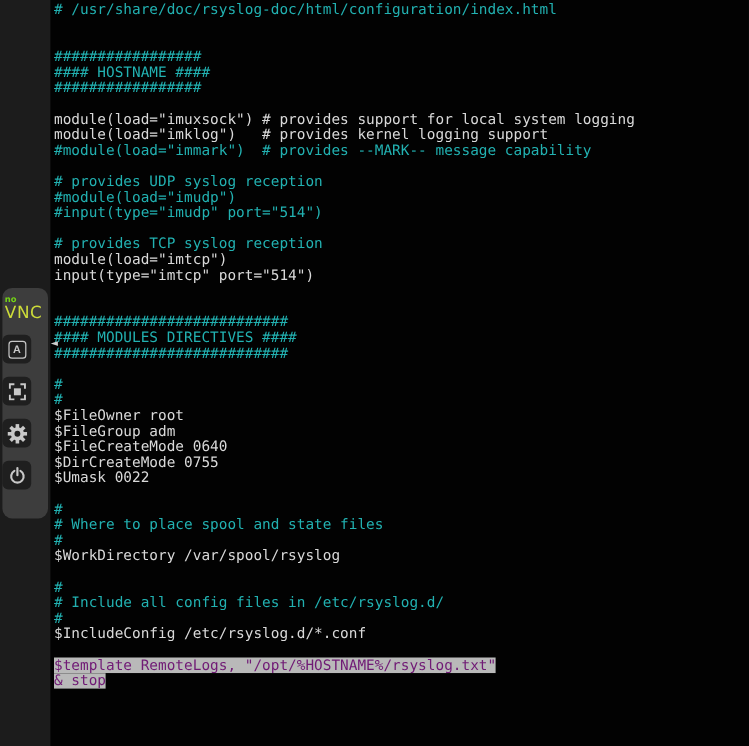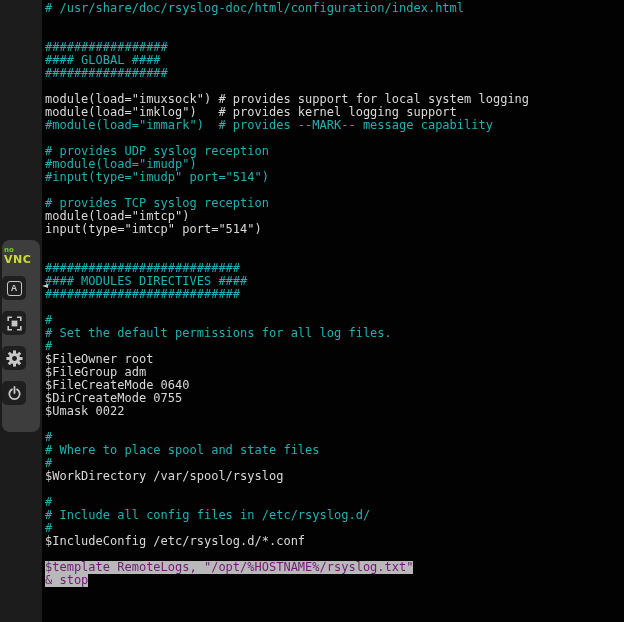--- a/index.html
+++ b/index.html
@@ -44,21 +44,21 @@
     width:38px; height:192px;
     background:#3d3d3d;
     border-radius:8px;
     display:flex; flex-direction:column; align-items:flex-start;
     padding-top:7px;
     gap:11px;
     font-family:"DejaVu Sans", sans-serif;
   }
   .logo { display:flex; flex-direction:column; align-items:flex-start; line-height:1; margin-left:2px; }
   .logo-no  { color:#73d216; font-size:7px; font-weight:bold; }
-  .logo-vnc { color:#cddc39; font-size:11px; font-weight:bold; letter-spacing:.5px; }
+  .logo-vnc { color:#cddc39; font-size:14px; font-weight:normal; letter-spacing:.5px; }
   .pbtn {
     width:24px; height:24px;
     background:#1f1f1f;
     border:none; border-radius:5px;
     display:flex; align-items:center; justify-content:center;
     padding:0; cursor:pointer;
   }
   .icon-a {
     width:15px; height:15px;
     border:1.5px solid #c8c8c8; border-radius:3px;
@@ -76,42 +76,41 @@
 </style>
 </head>
 <body>
 
 <div class="terminal">
   <div class="buffer" id="buffer">
       <div class="term-line"><span class="tok cyan"># /usr/share/doc/rsyslog-doc/html/configuration/index.html</span></div>
       <div class="term-line"><span class="tok wht"></span></div>
       <div class="term-line"><span class="tok wht"></span></div>
       <div class="term-line"><span class="tok cyan">#################</span></div>
-      <div class="term-line"><span class="tok cyan">#### GLOBAL ####</span></div>
+      <div class="term-line"><span class="tok cyan">#### HOSTNAME ####</span></div>
       <div class="term-line"><span class="tok cyan">#################</span></div>
       <div class="term-line"><span class="tok wht"></span></div>
       <div class="term-line"><span class="tok wht">module(load="imuxsock") # provides support for local system logging</span></div>
       <div class="term-line"><span class="tok wht">module(load="imklog")   # provides kernel logging support</span></div>
       <div class="term-line"><span class="tok cyan">#module(load="immark")  # provides --MARK-- message capability</span></div>
       <div class="term-line"><span class="tok wht"></span></div>
       <div class="term-line"><span class="tok cyan"># provides UDP syslog reception</span></div>
       <div class="term-line"><span class="tok cyan">#module(load="imudp")</span></div>
       <div class="term-line"><span class="tok cyan">#input(type="imudp" port="514")</span></div>
       <div class="term-line"><span class="tok wht"></span></div>
       <div class="term-line"><span class="tok cyan"># provides TCP syslog reception</span></div>
       <div class="term-line"><span class="tok wht">module(load="imtcp")</span></div>
       <div class="term-line"><span class="tok wht">input(type="imtcp" port="514")</span></div>
       <div class="term-line"><span class="tok wht"></span></div>
       <div class="term-line"><span class="tok wht"></span></div>
       <div class="term-line"><span class="tok cyan">###########################</span></div>
       <div class="term-line"><span class="tok cyan">#### MODULES DIRECTIVES ####</span></div>
       <div class="term-line"><span class="tok cyan">###########################</span></div>
       <div class="term-line"><span class="tok wht"></span></div>
       <div class="term-line"><span class="tok cyan">#</span></div>
-      <div class="term-line"><span class="tok cyan"># Set the default permissions for all log files.</span></div>
       <div class="term-line"><span class="tok cyan">#</span></div>
       <div class="term-line"><span class="tok wht">$FileOwner root</span></div>
       <div class="term-line"><span class="tok wht">$FileGroup adm</span></div>
       <div class="term-line"><span class="tok wht">$FileCreateMode 0640</span></div>
       <div class="term-line"><span class="tok wht">$DirCreateMode 0755</span></div>
       <div class="term-line"><span class="tok wht">$Umask 0022</span></div>
       <div class="term-line"><span class="tok wht"></span></div>
       <div class="term-line"><span class="tok cyan">#</span></div>
       <div class="term-line"><span class="tok cyan"># Where to place spool and state files</span></div>
       <div class="term-line"><span class="tok cyan">#</span></div>

